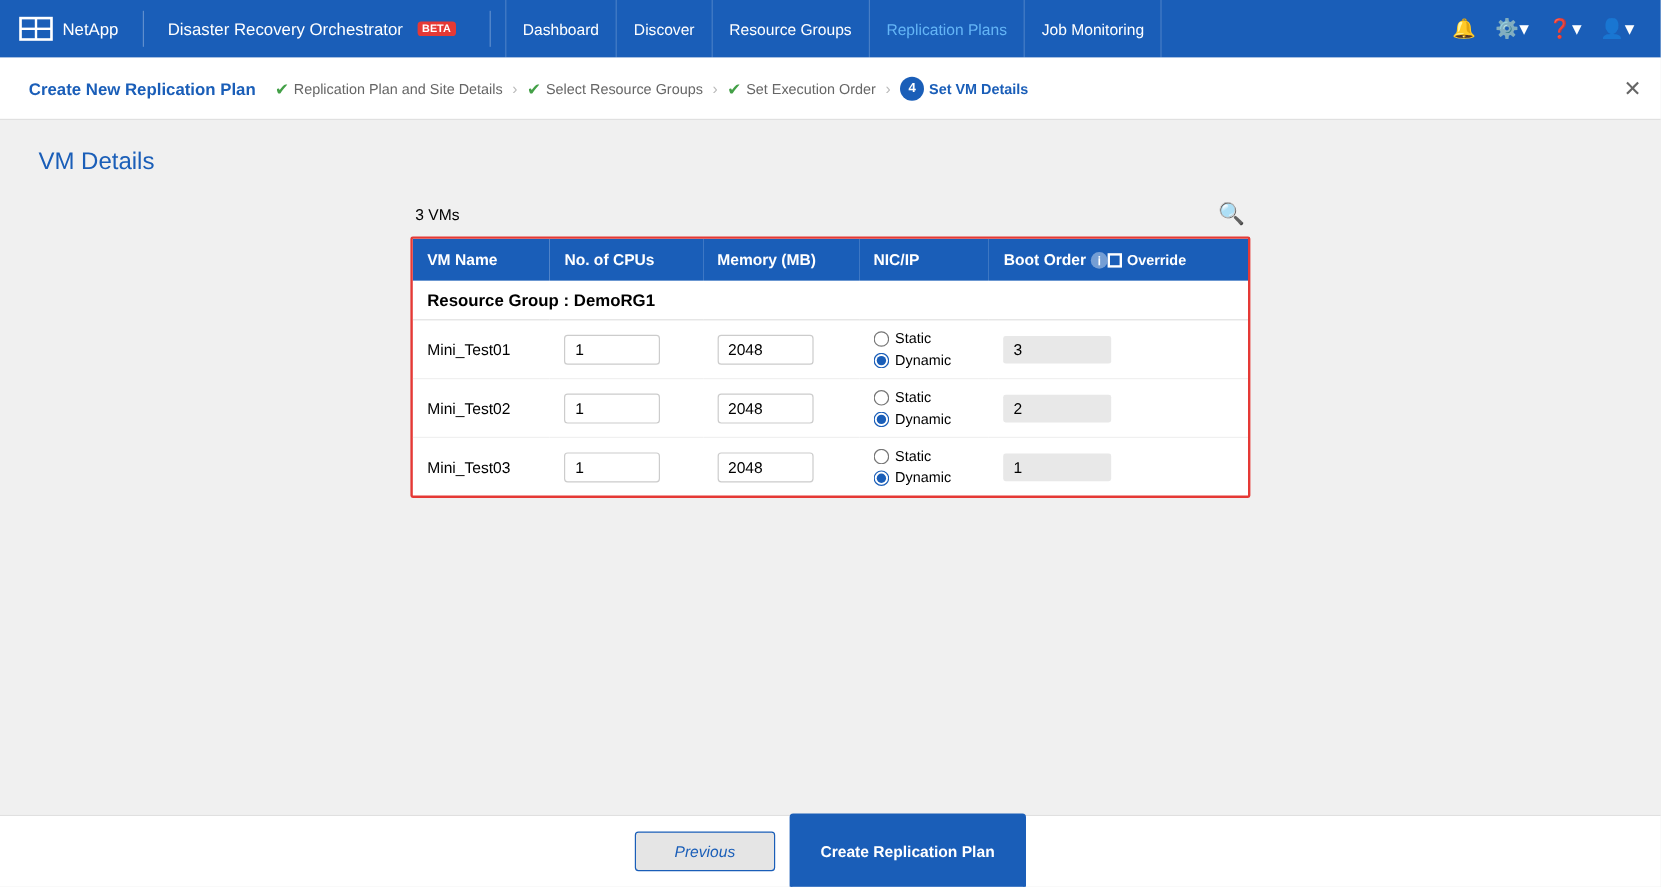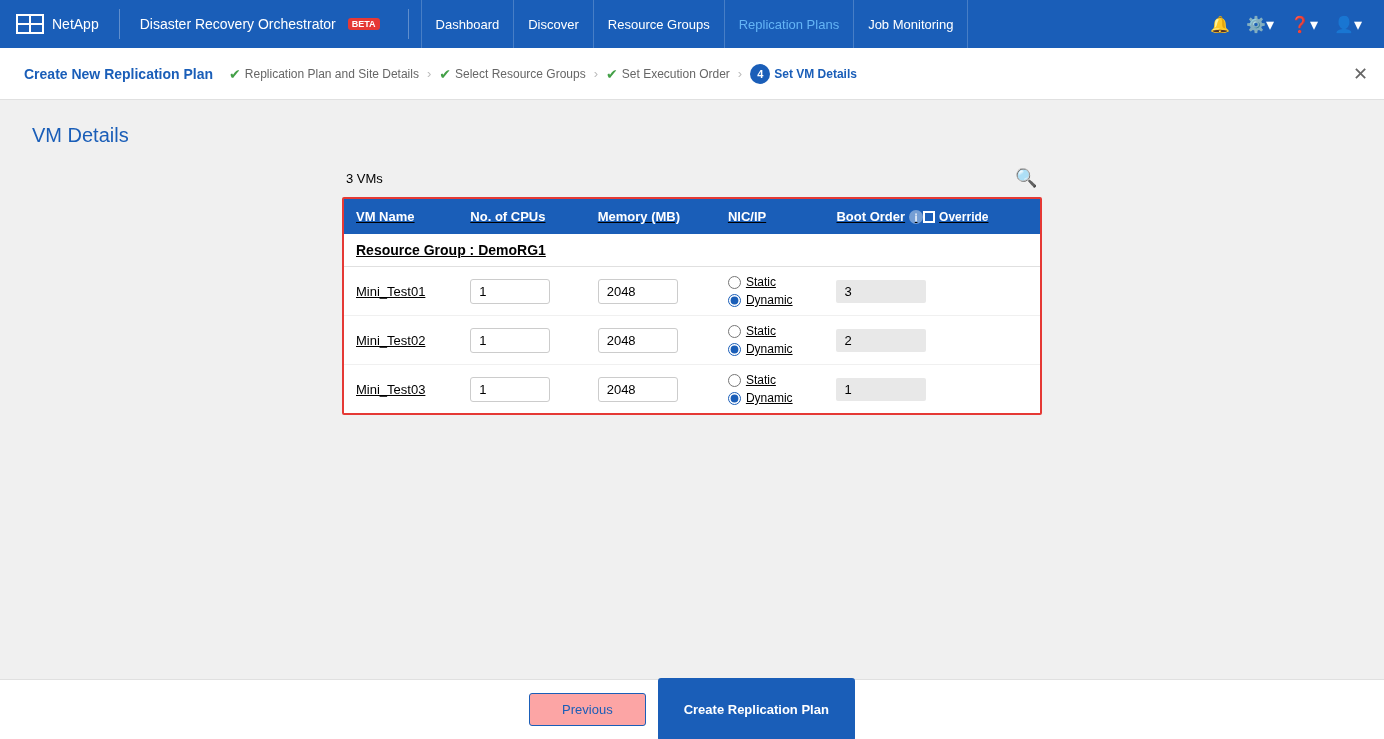--- a/index.html
+++ b/index.html
@@ -188,21 +188,20 @@
       max-width: 700px;
       margin: 0 auto;
       border: 2px solid #e53935;
       border-radius: 2px;
       overflow: hidden;
       background: white;
     }
     .vm-table {
       width: 100%;
       border-collapse: collapse;
-      text-decoration: underline;
     }
     .vm-table thead tr {
       background: #1a5eb8;
       color: white;
     }
     .vm-table thead th {
       padding: 10px 12px;
       text-align: left;
       font-size: 13px;
       font-weight: 600;
@@ -300,26 +299,27 @@
       display: flex;
       align-items: center;
       justify-content: center;
       gap: 12px;
       flex-shrink: 0;
       height: 60px;
     }
     .btn-previous {
       padding: 8px 32px;
       border: 1px solid #1a5eb8;
-      background: #fca5a5;
+      background: #e5e5e5;
       color: #1a5eb8;
       font-size: 13px;
       border-radius: 3px;
       cursor: pointer;
       font-weight: 500;
+      font-style: italic;
     }
     .btn-create {
       padding: 22px 24px;
       border: 2px solid #1a5eb8;
       background: #1a5eb8;
       color: white;
       font-size: 13px;
       border-radius: 3px;
       cursor: pointer;
       font-weight: 600;

